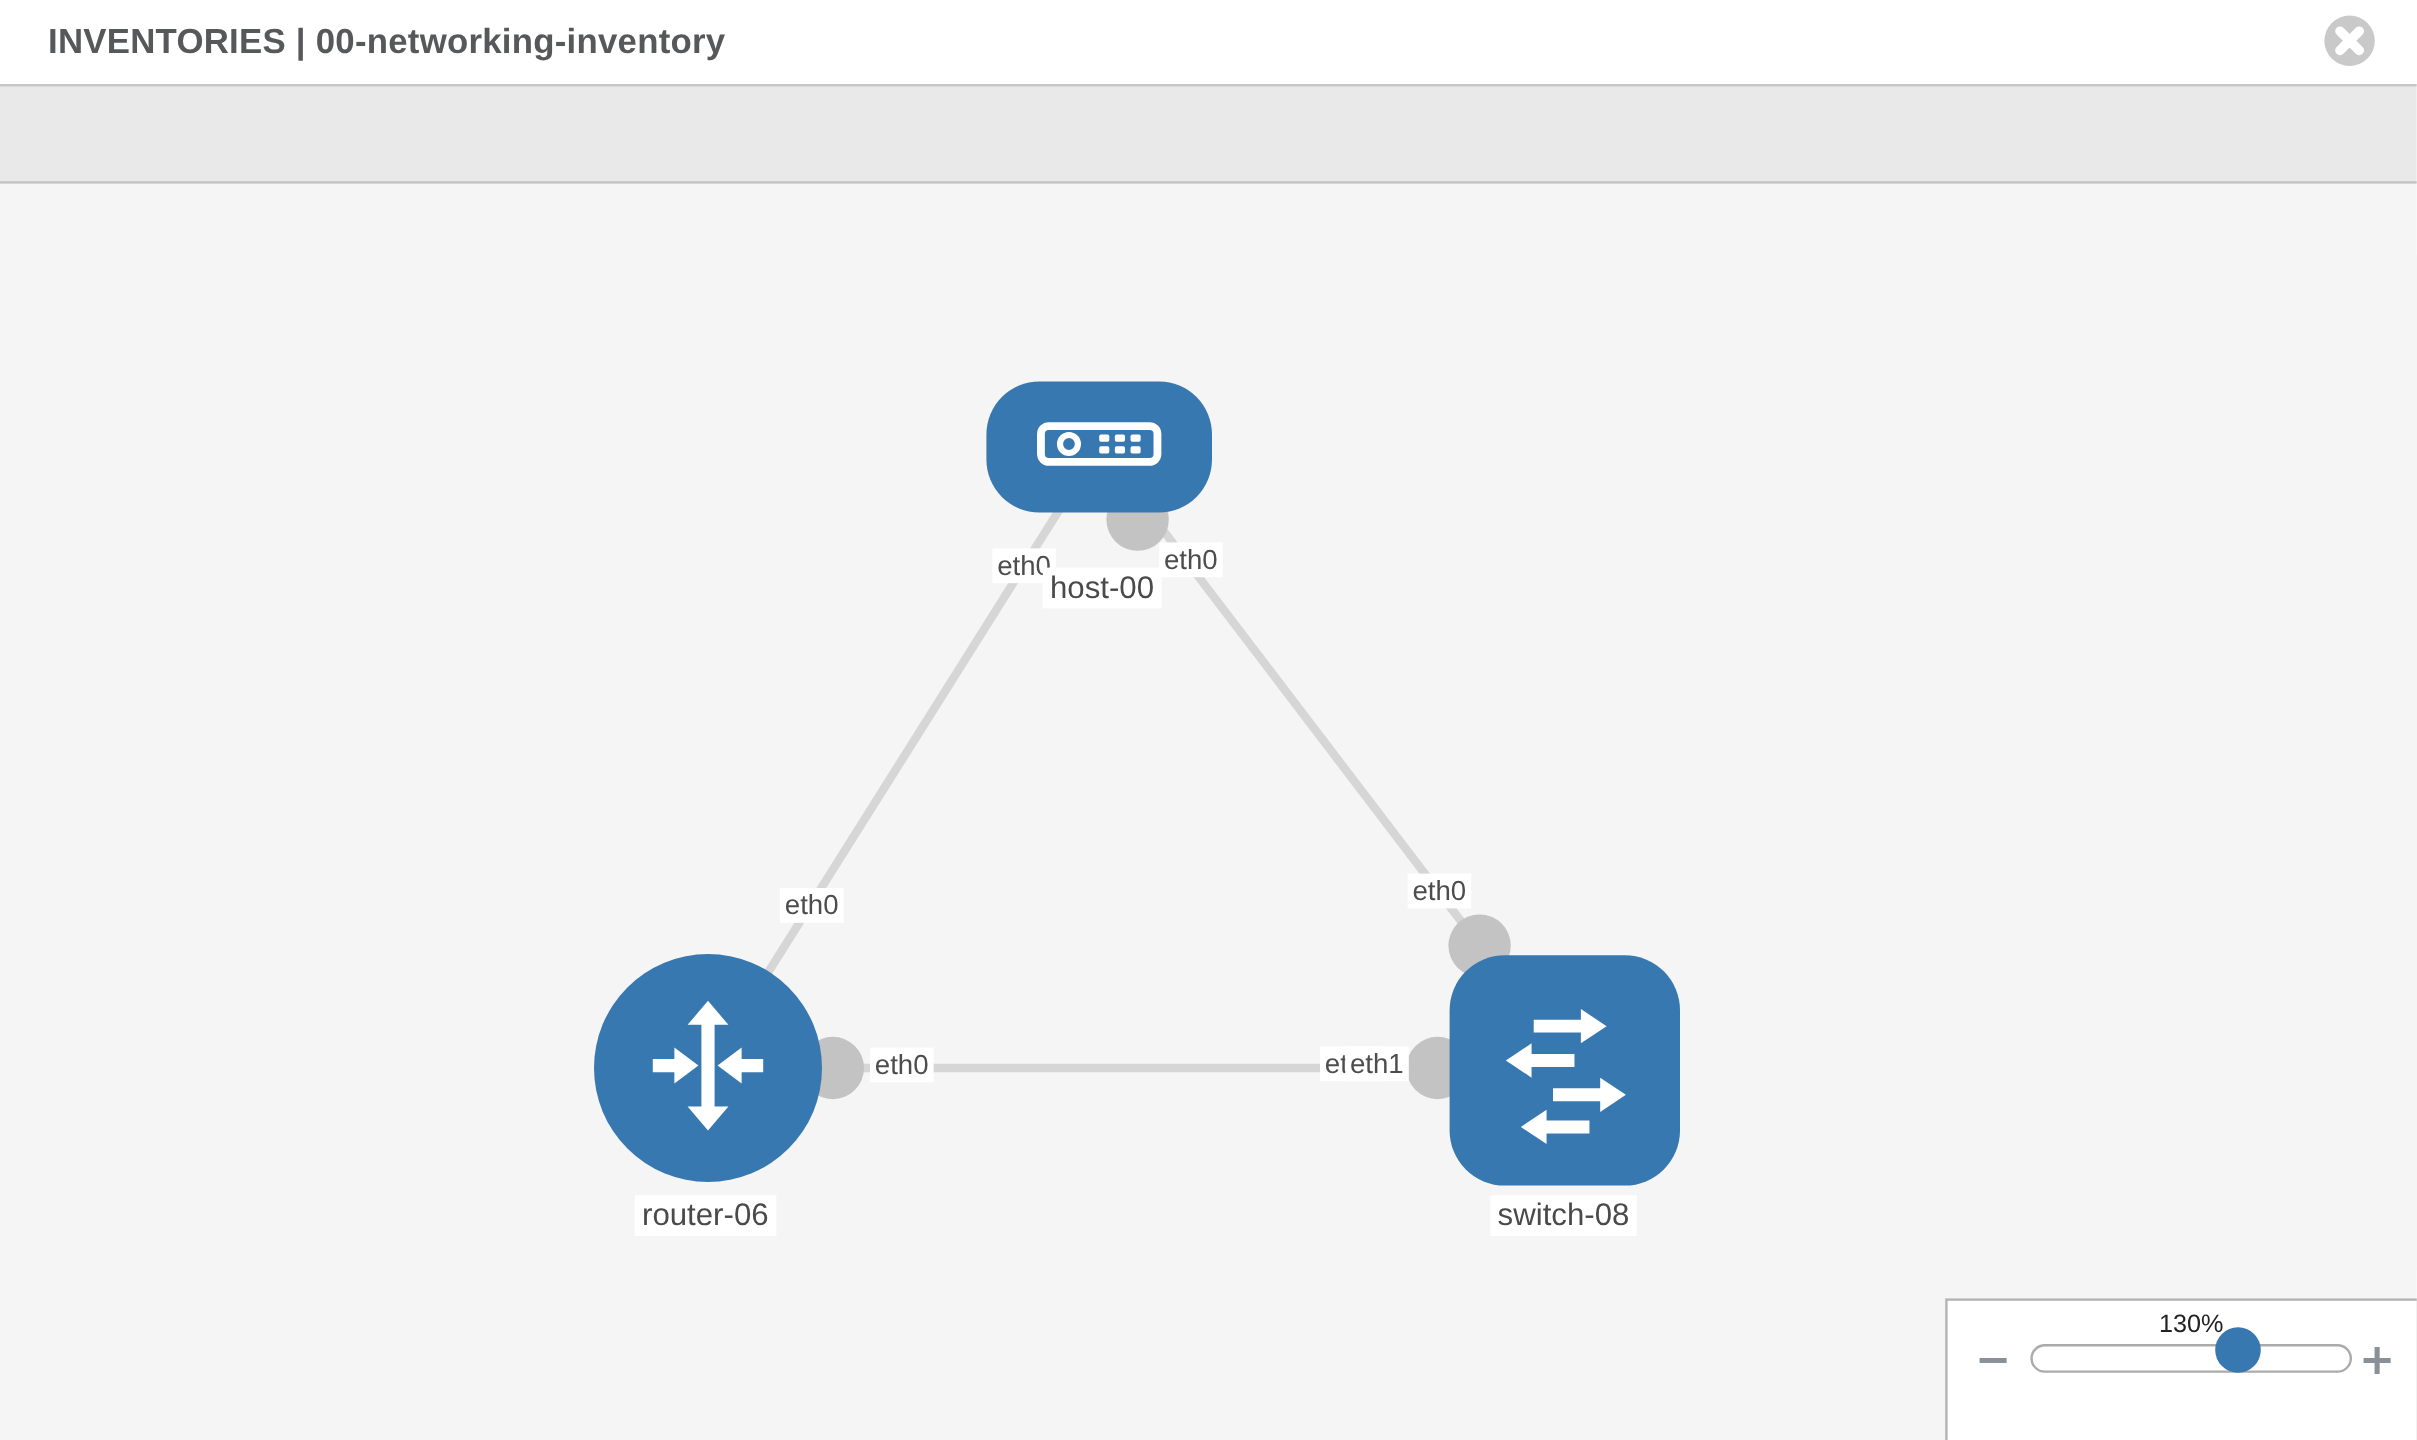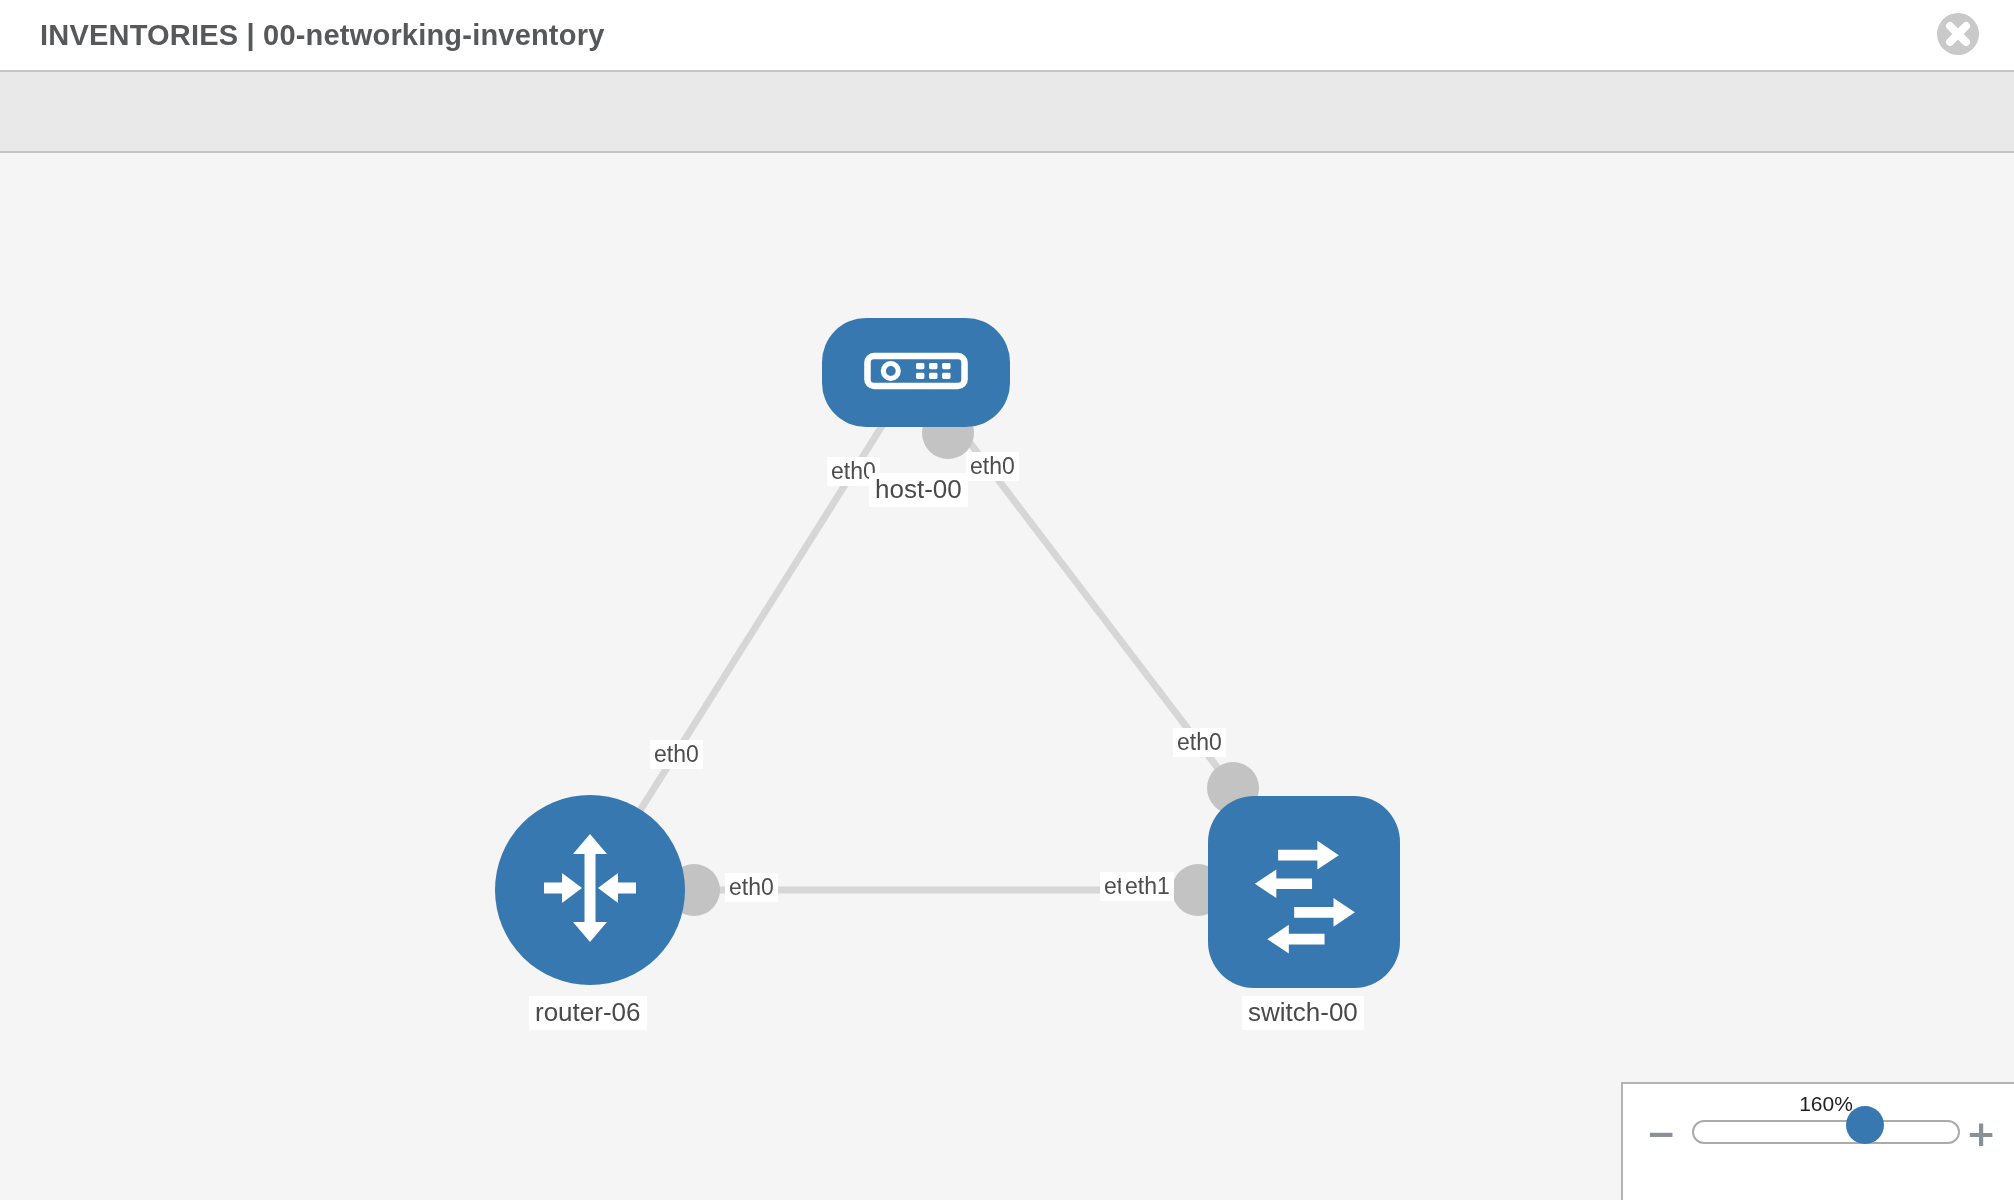--- a/index.html
+++ b/index.html
@@ -187,23 +187,23 @@
   <span class="iface-label if-host-left">eth0</span>
   <span class="iface-label if-router-top">eth0</span>
   <span class="iface-label if-switch-top">eth0</span>
   <span class="iface-label if-link-left">eth0</span>
   <span class="iface-label if-link-right-under">eth1</span>
   <span class="iface-label if-link-right-over">eth1</span>
 
   <span class="node-label lbl-host">host-00</span>
   <span class="iface-label if-host-right">eth0</span>
   <span class="node-label lbl-router">router-06</span>
-  <span class="node-label lbl-switch">switch-00</span>
+  <span class="node-label lbl-switch">switch-08</span>
 
   <div class="zoom-panel">
-    <div class="zoom-level">160%</div>
+    <div class="zoom-level">130%</div>
     <button class="zoom-btn minus">−</button>
     <div class="zoom-track"></div>
     <div class="zoom-handle"></div>
     <button class="zoom-btn plus">+</button>
   </div>
 
 </div>
 
 </body></html>

